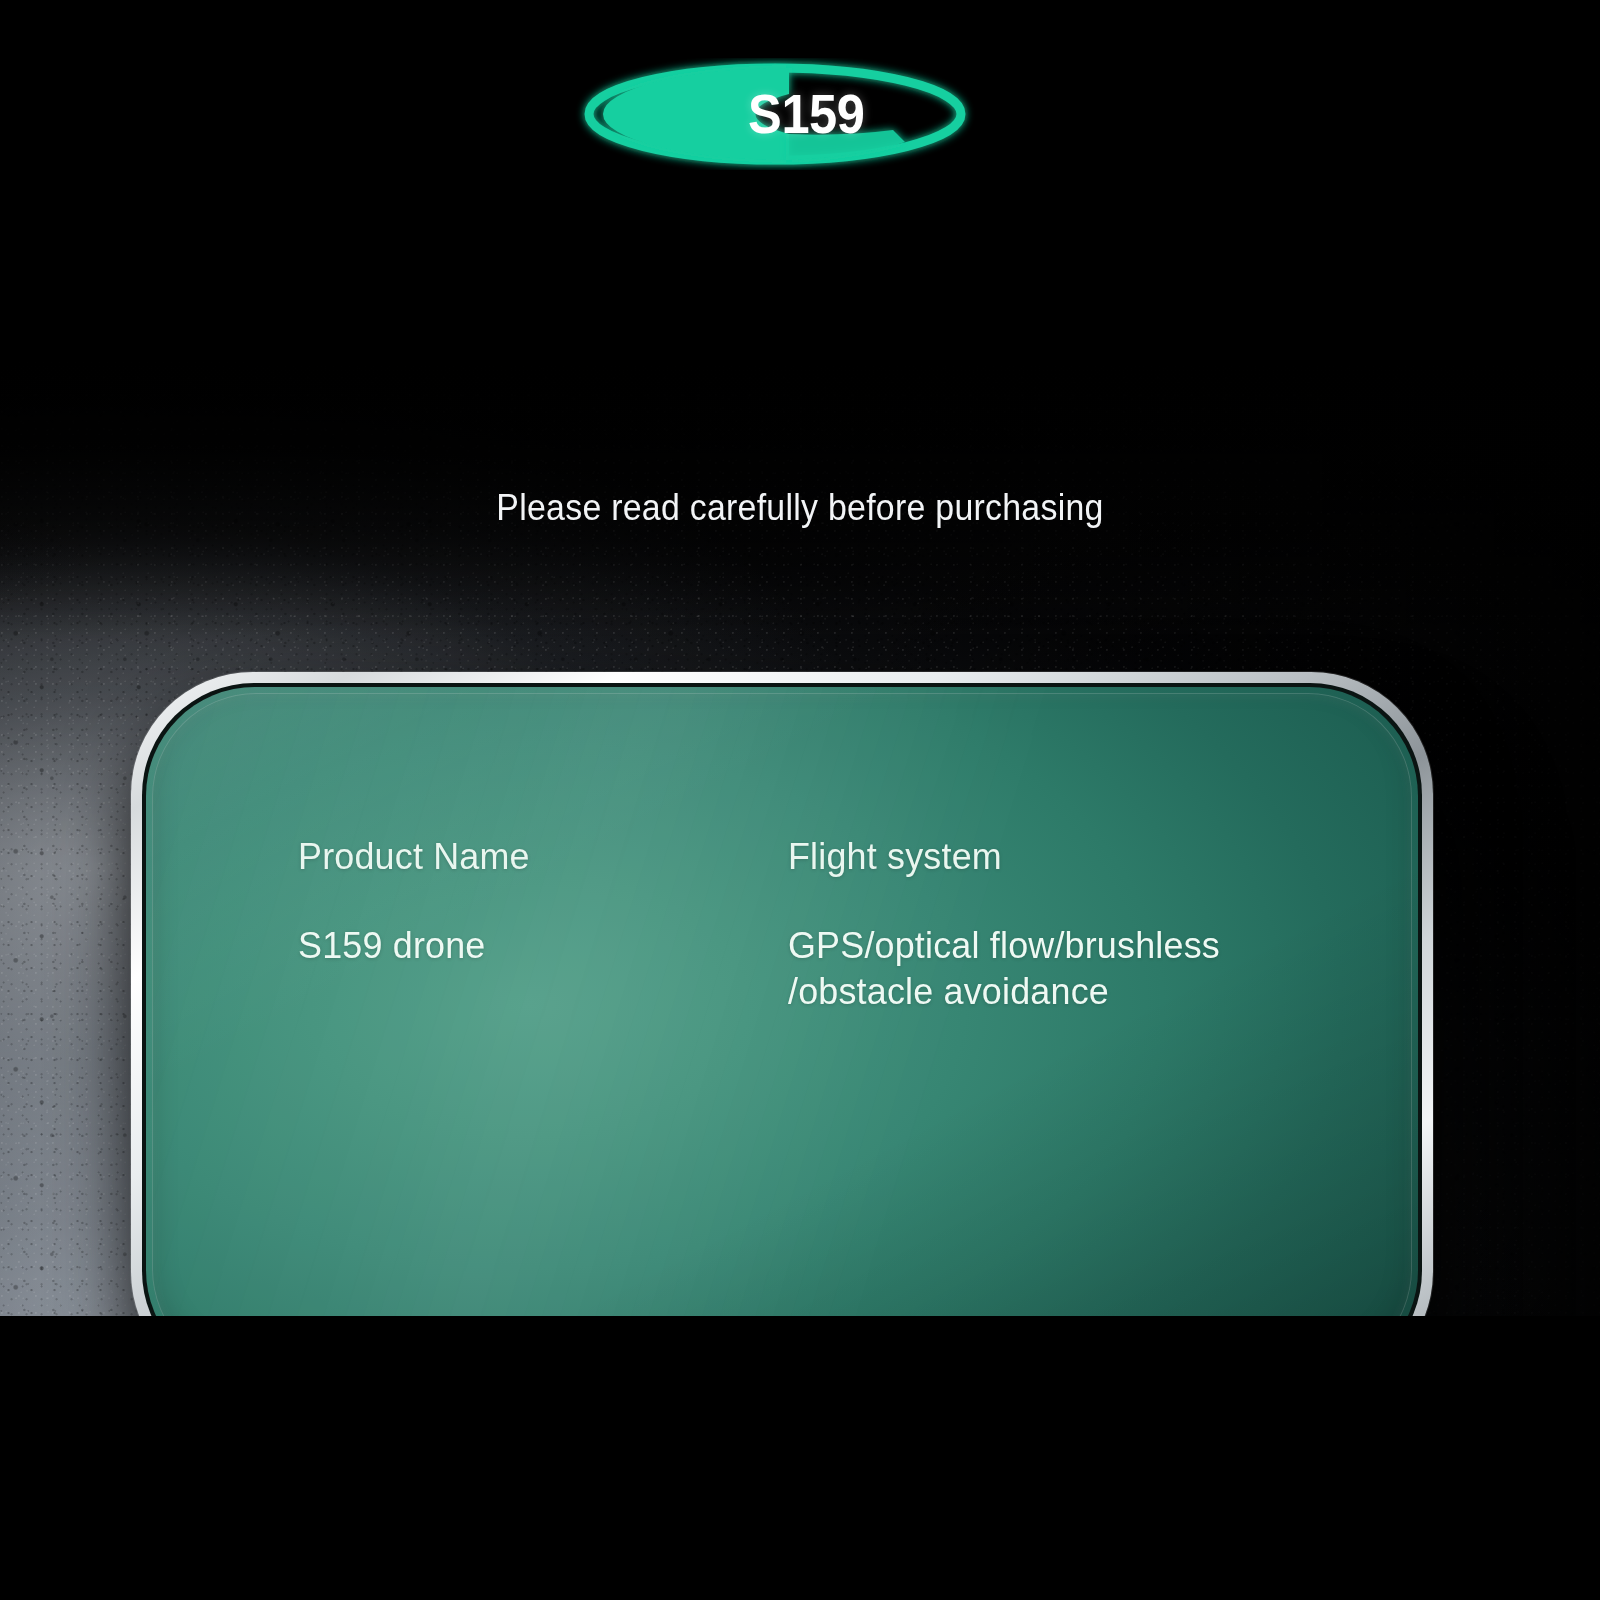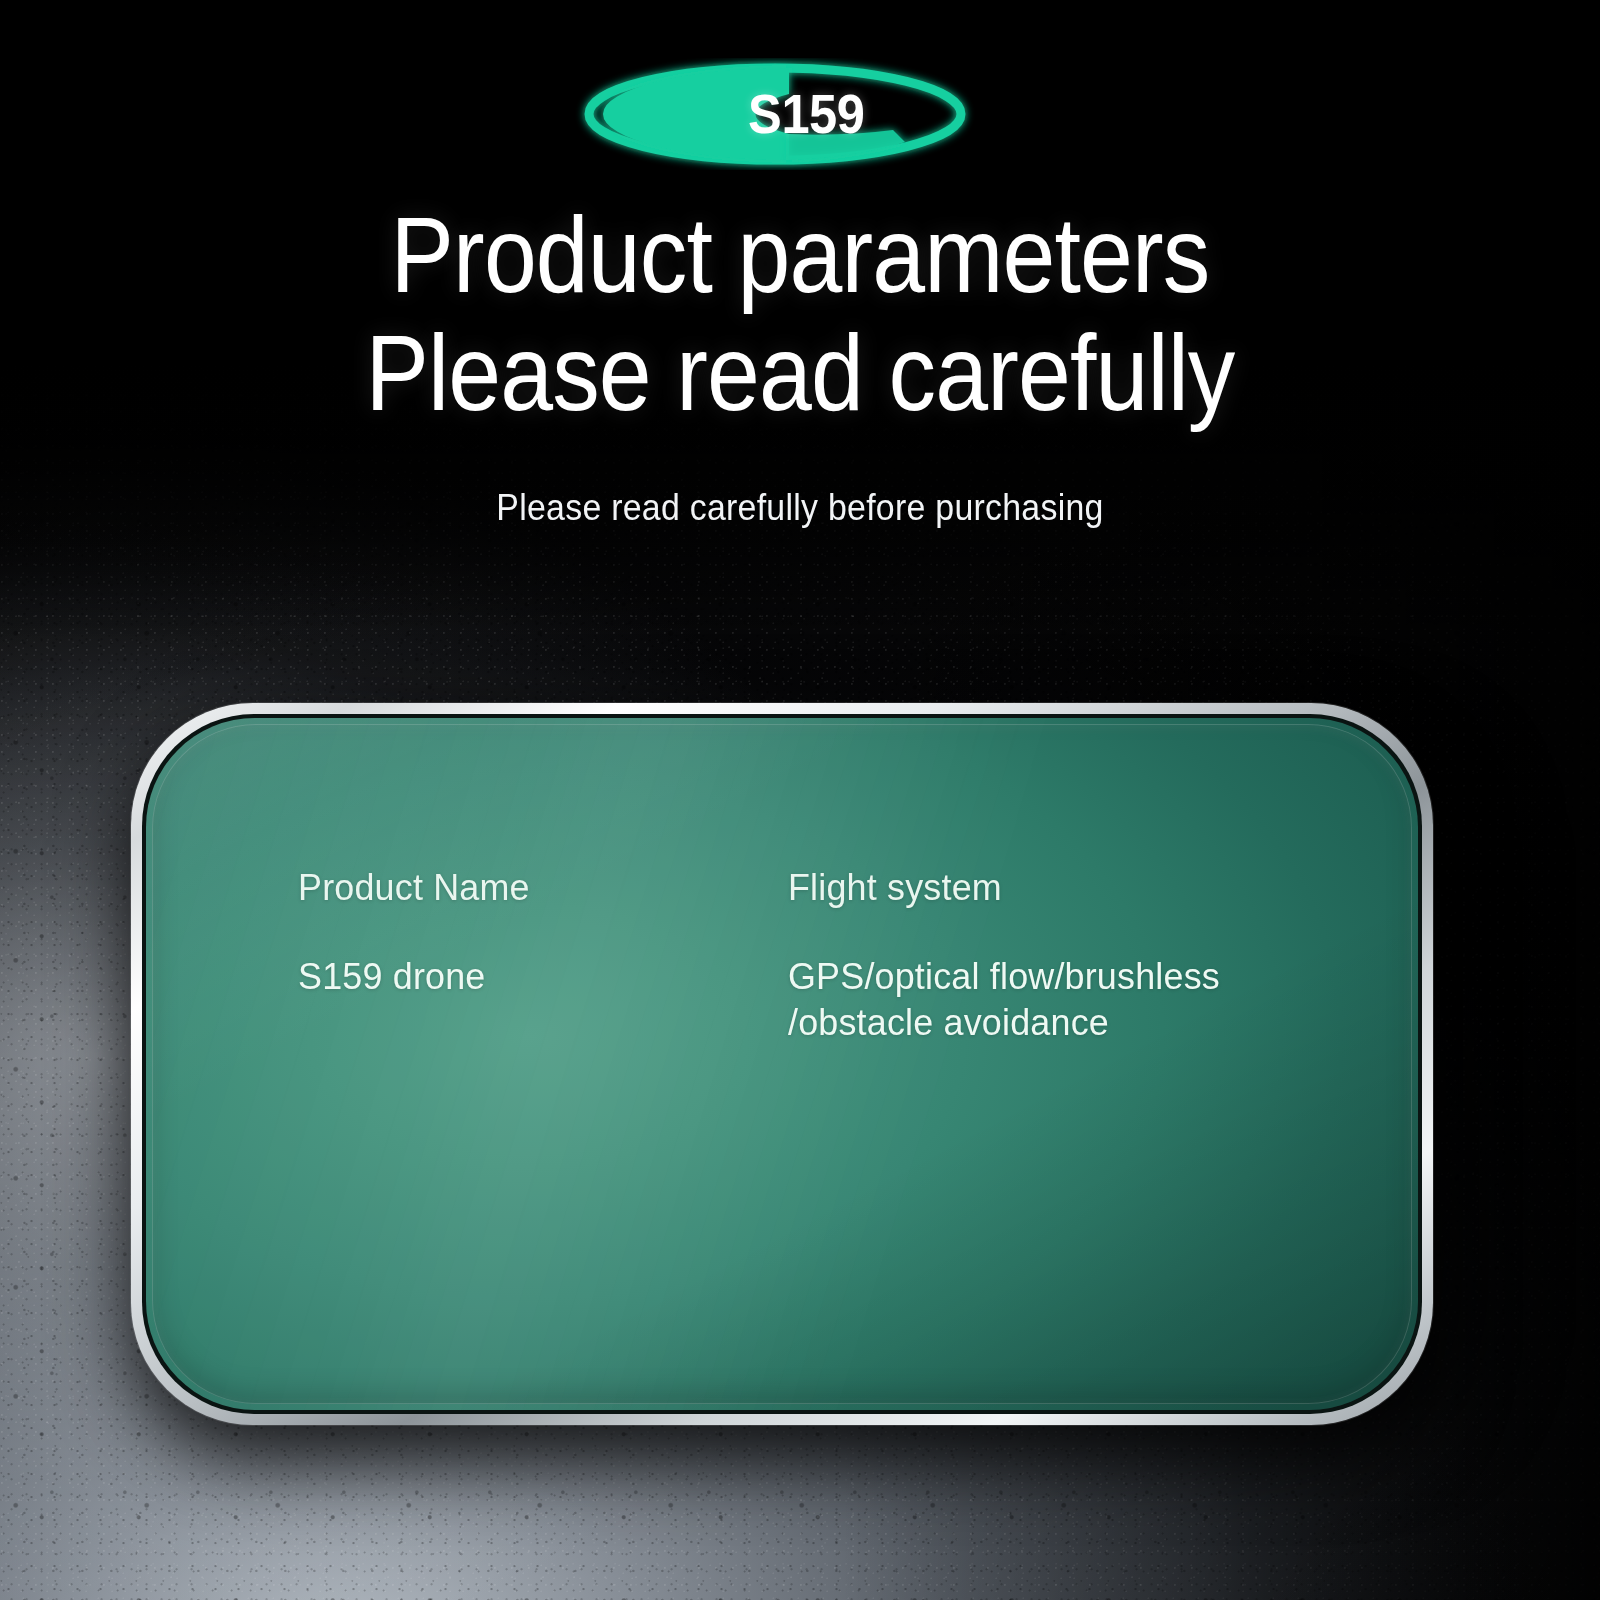--- a/index.html
+++ b/index.html
@@ -7,21 +7,21 @@
   html, body {
     width:1600px; height:1600px;
     background:#000;
     font-family:"Liberation Sans", sans-serif;
     overflow:hidden;
   }
 
   
   #stage {
     position:relative;
-    width:1600px; height:1600px;
+    width:1600px; height:1316px;
     background:#000;
     overflow:hidden;
   }
 
   
   .wall-base {
     position:absolute; inset:0;
     background:
       radial-gradient(115% 78% at 22% 104%,
           rgba(188,196,204,0.96) 0%,
@@ -164,21 +164,21 @@
     left:150px; top:740px;
     width:1320px; height:700px;
     border-radius:120px;
     background:rgba(0,0,0,0.60);
     filter:blur(46px);
   }
 
   
   #card {
     position:absolute;
-    left:131px; top:703px;
+    left:131px; top:672px;
     width:1302px; height:722px;
     border-radius:122px;
     padding:13px;
     background:
       linear-gradient(148deg,
         #f4f6f7 0%,
         #d7dbdd 9%,
         #ffffff 20%,
         #e9edef 33%,
         #b9bfc3 48%,
@@ -320,24 +320,20 @@
 
       <path d="M 214 102
                A 186 46 0 0 0 330 84
                L 318 72
                A 150 34 0 0 1 214 76
                Z" fill="#16cfa0" opacity="0.95" filter="url(#glow)"></path>
     </svg>
     <div class="logo-word">S159</div>
   </div>
 
-  <div id="headline">
-    <span class="hl">Product parameters</span>
-    <span class="hl">Please read carefully</span>
-  </div>
 
   <div id="subhead">Please read carefully before purchasing</div>
 
   <div id="card-shadow"></div>
 
   <div id="card">
     <div id="card-seam"></div>
 
     <div id="panel">
       <div class="panel-gloss"></div>

